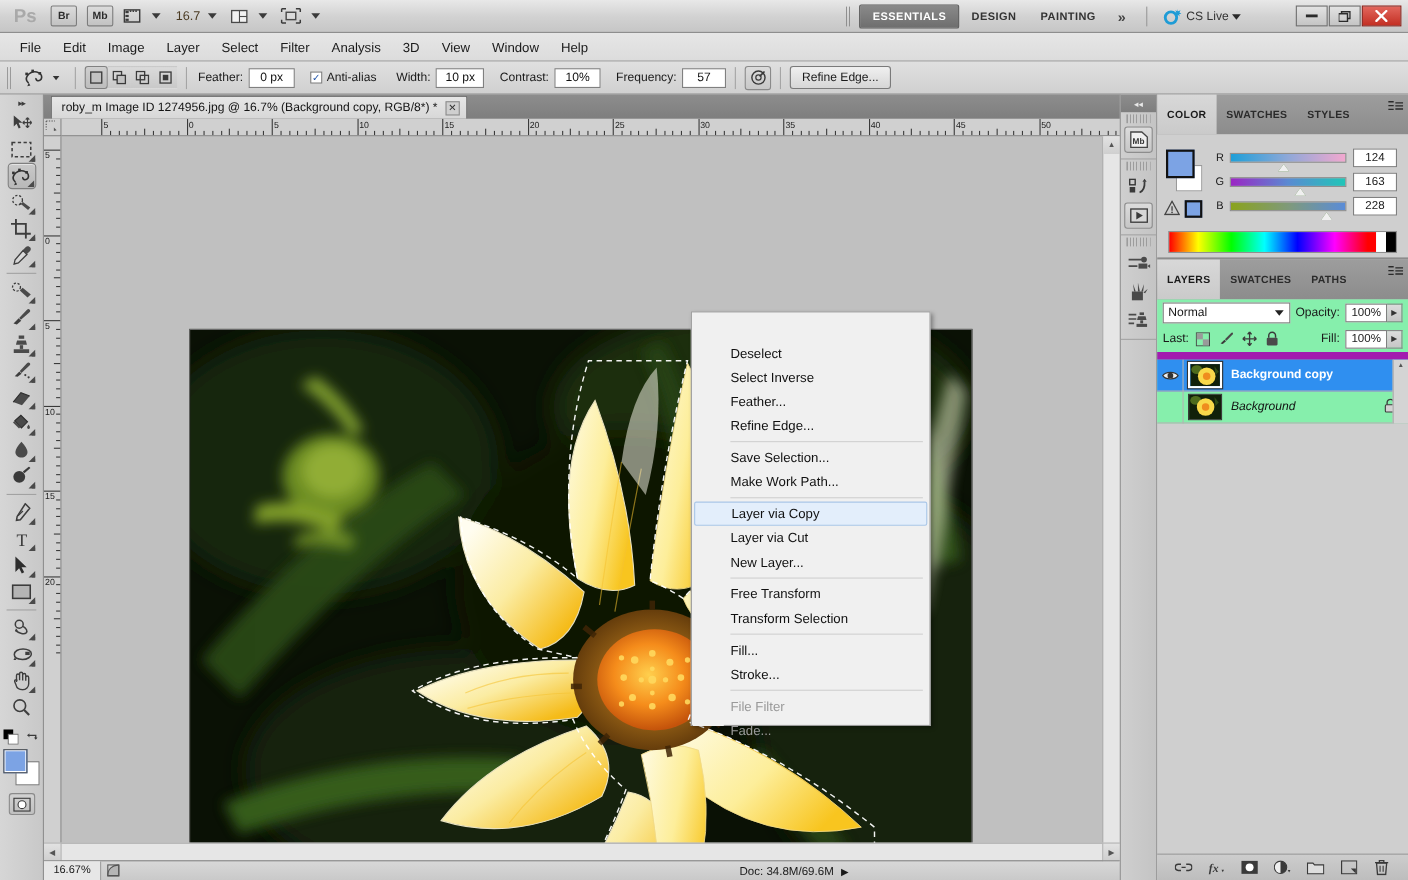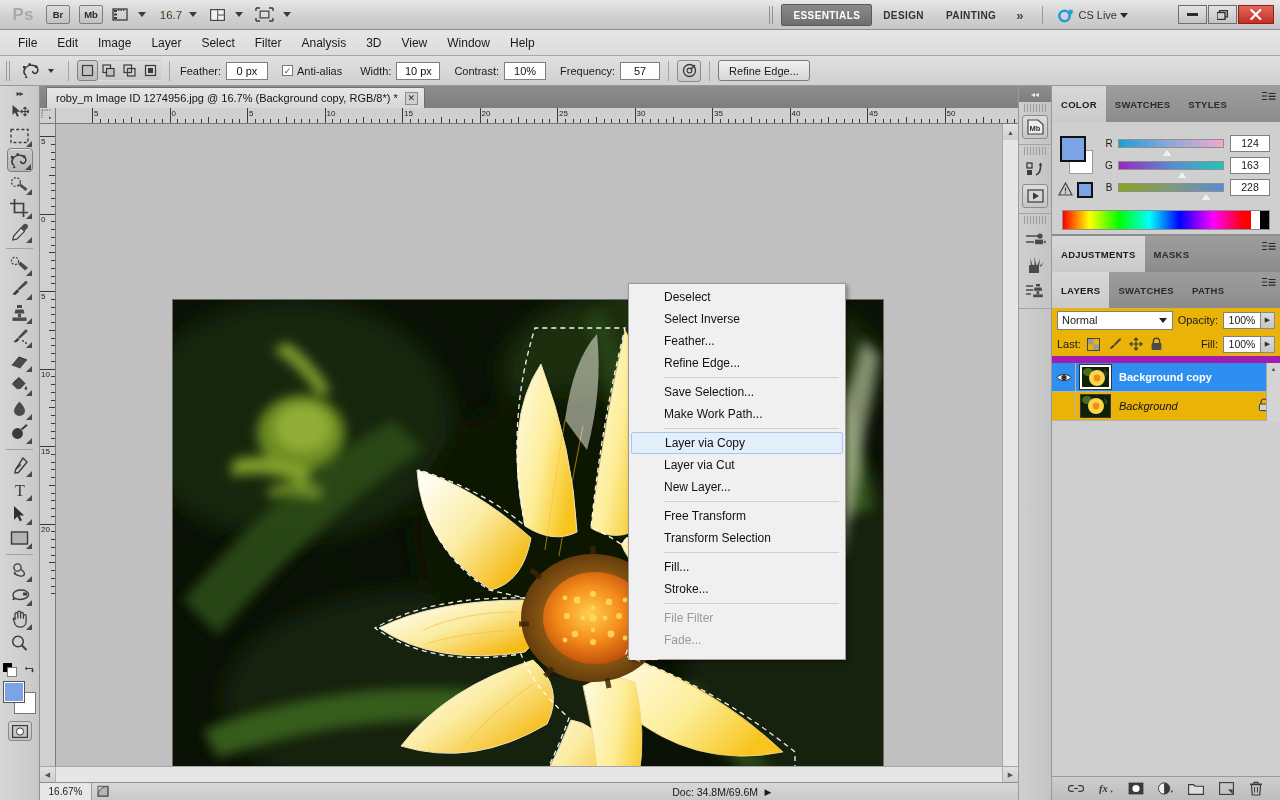--- a/index.html
+++ b/index.html
@@ -1098,44 +1098,34 @@
           </div>
         </div>
       </div>
       <div class="spectrum">
         <div class="spec-main"></div>
         <div class="spec-w"></div>
         <div class="spec-b"></div>
       </div>
     </div>
 
-    <div class="panel-tabs">
-      <div class="ptab active">ADJUSTMENTS</div>
-      <div class="ptab">MASKS</div>
-      <div class="pmenu">
-        <svg width="14" height="11" viewBox="0 0 14 11">
-            <path d="M0 1.5h5M0 5h5M0 8.5h5" stroke="#2a2a2a" stroke-width="1.2"></path>
-            <path d="M6.5 2.5h7M6.5 5.3h7M6.5 8.1h7" stroke="#2a2a2a" stroke-width="1.2"></path>
-          </svg>
-      </div>
-    </div>
 
     <div class="panel-tabs">
       <div class="ptab active">LAYERS</div>
       <div class="ptab">SWATCHES</div>
       <div class="ptab">PATHS</div>
       <div class="pmenu">
         <svg width="14" height="11" viewBox="0 0 14 11">
             <path d="M0 1.5h5M0 5h5M0 8.5h5" stroke="#2a2a2a" stroke-width="1.2"></path>
             <path d="M6.5 2.5h7M6.5 5.3h7M6.5 8.1h7" stroke="#2a2a2a" stroke-width="1.2"></path>
           </svg>
       </div>
     </div>
 
-    <div style="background:#eab308;">
+    <div style="background:#86efac;">
       <div class="lp-row">
         <div class="blend-select">
           <span>Normal</span>
           <span class="bs-caret"></span>
         </div>
         <span class="lp-label">Opacity:</span>
         <div style="display:flex">
           <div class="pct-field">100%</div>
           <div class="stepper">▶</div>
         </div>
@@ -1265,21 +1255,21 @@
             <path d="M1 3.2h12" stroke="#3a3a3a" stroke-width="1.3"></path>
             <path d="M5 3V1.4h4V3" fill="none" stroke="#3a3a3a" stroke-width="1.2"></path>
             <path d="M5.6 6v5.6M8.4 6v5.6" stroke="#3a3a3a" stroke-width="1"></path>
           </svg>
       </span>
     </div>
   </div>
 
   <div class="ctxmenu">
     <div class="ctx-gutter"></div>
-    <div id="ctx-items" style="position:relative;">
+    <div id="ctx-items" style="position:relative;margin-top:24px;">
         <div class="ctx-item">Deselect</div>
         <div class="ctx-item">Select Inverse</div>
         <div class="ctx-item">Feather...</div>
         <div class="ctx-item">Refine Edge...</div>
         <div class="ctx-sep"></div>
         <div class="ctx-item">Save Selection...</div>
         <div class="ctx-item">Make Work Path...</div>
         <div class="ctx-sep"></div>
         <div class="ctx-item hi">Layer via Copy</div>
         <div class="ctx-item">Layer via Cut</div>

